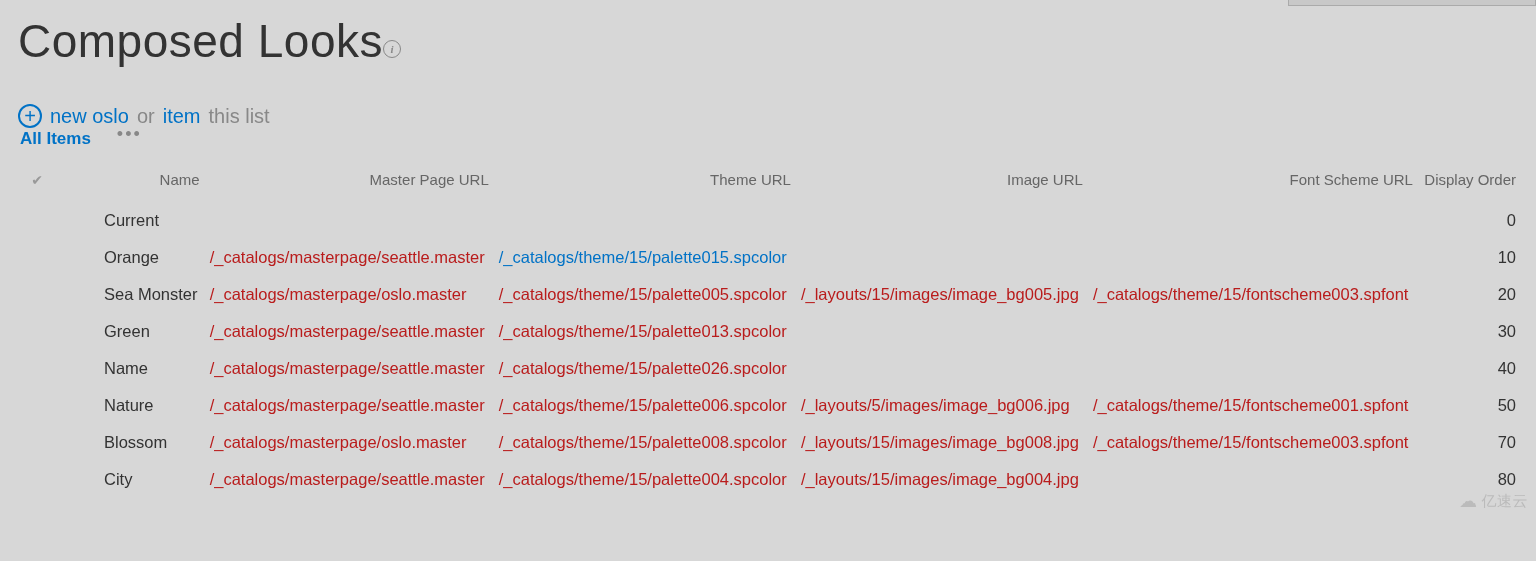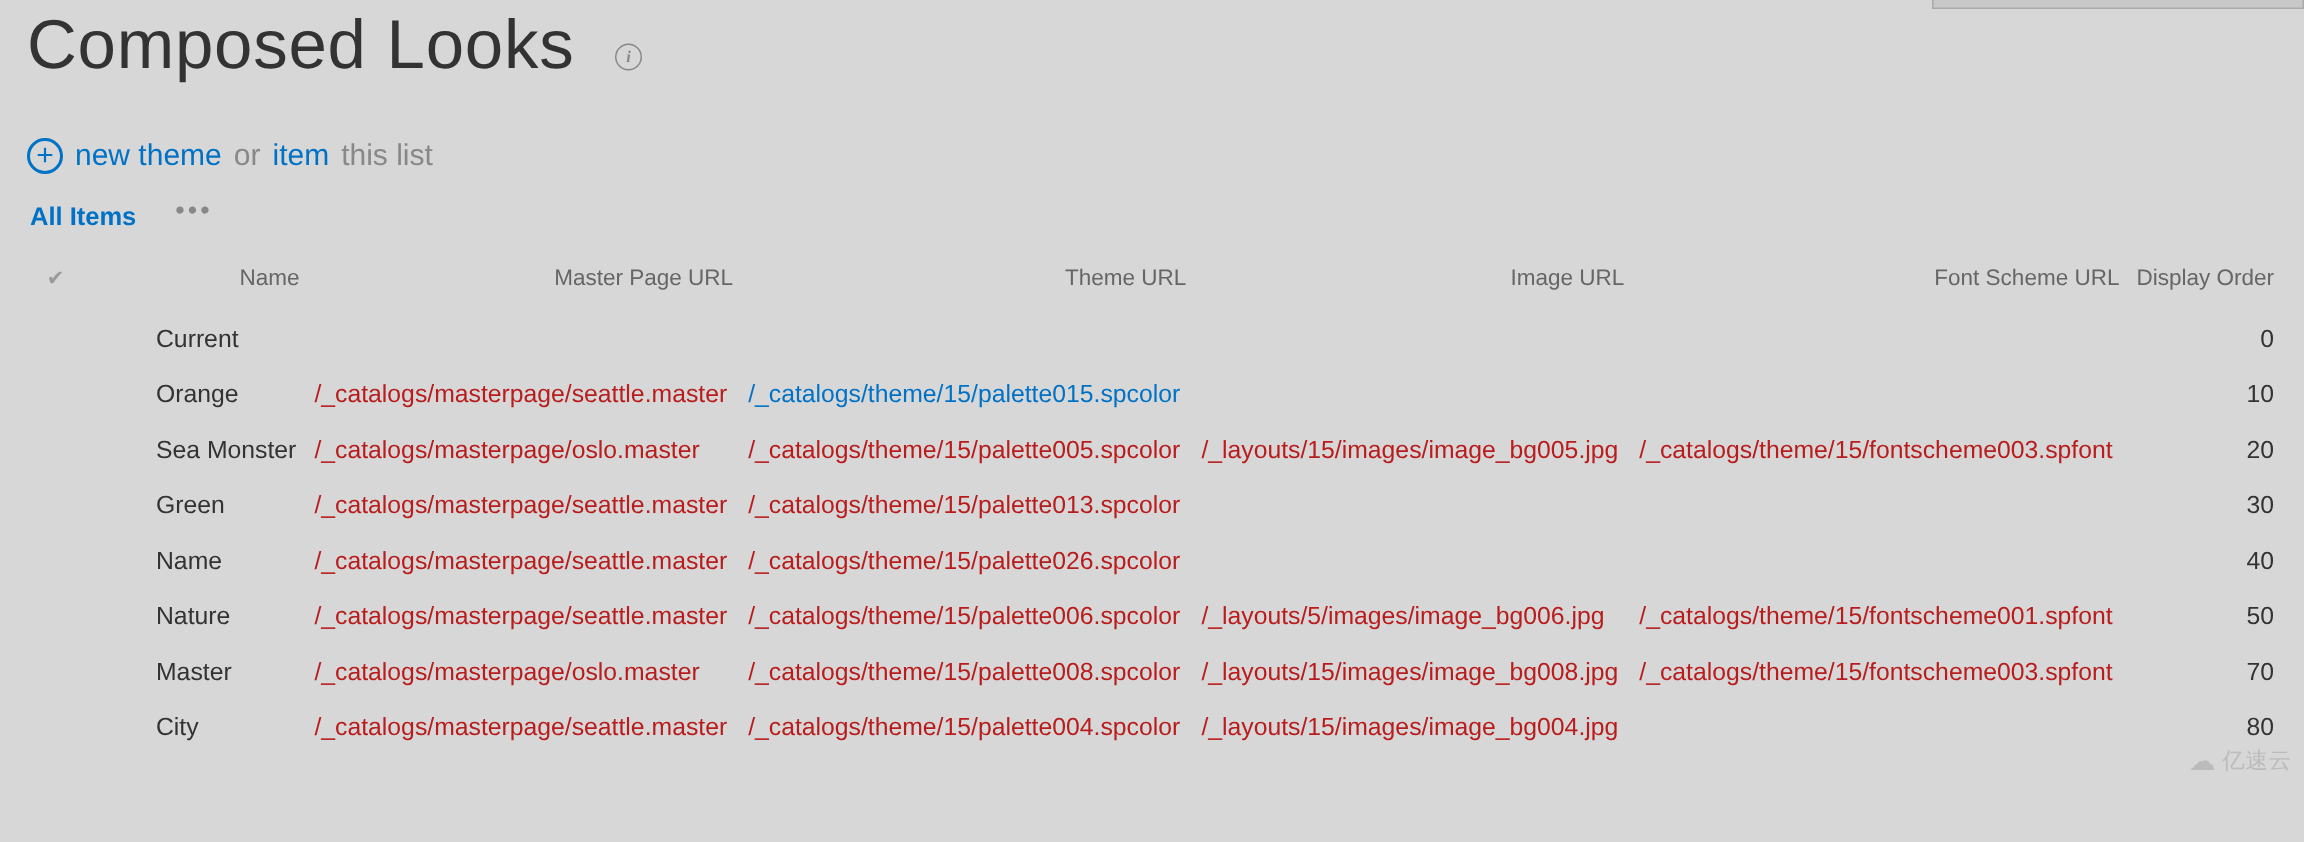--- a/index.html
+++ b/index.html
@@ -10,22 +10,22 @@
     color: #444;
     width: 1536px;
   }
   .page {
     position: relative;
     padding: 0 18px 20px 18px;
   }
   .title-row {
     display: flex;
     align-items: baseline;
-    gap: 27px;
-    padding-top: 2px;
+    gap: 0;
+    padding-top: 14px;
   }
   .page-title {
     font-size: 46px;
     font-weight: 200;
     color: #333;
     letter-spacing: 0.5px;
     margin: 0;
   }
   .info-icon {
     width: 18px; height: 18px;
@@ -56,21 +56,21 @@
     color: #0072c6;
     font-size: 20px;
     font-weight: 400;
     line-height: 1;
   }
   .new-item-link { color: #0072c6; cursor: pointer; }
   .or-text { color: #888; }
   .edit-link { color: #0072c6; cursor: pointer; }
   .sub-text { color: #888; }
   .view-row {
-    margin-top: 18px;
+    margin-top: 0;
     padding-left: 2px;
     display: flex;
     align-items: center;
     gap: 26px;
     font-size: 17px;
   }
   .current-view { color: #0072c6; font-weight: 600; cursor: pointer; }
   .ellipsis {
     color: #888; letter-spacing: 2px;
     font-size: 18px; cursor: pointer;
@@ -131,21 +131,21 @@
 <div class="page">
   <div class="top-box"></div>
 
   <div class="title-row">
     <h1 class="page-title">Composed Looks</h1>
     <span class="info-icon">i</span>
   </div>
 
   <div class="action-row">
     <span class="plus-icon">+</span>
-    <span class="new-item-link">new theme</span>
+    <span class="new-item-link">new oslo</span>
     <span class="or-text">or</span>
     <span class="edit-link">item</span>
     <span class="sub-text">this list</span>
   </div>
 
   <div class="view-row">
     <span class="current-view">All Items</span>
     <span class="ellipsis">•••</span>
   </div>
 
@@ -211,21 +211,21 @@
           <td class="check-col"></td>
           <td class="name-col">Nature</td>
           <td><a class="visited">/_catalogs/masterpage/seattle.master</a></td>
           <td><a class="visited">/_catalogs/theme/15/palette006.spcolor</a></td>
           <td><a class="visited">/_layouts/5/images/image_bg006.jpg</a></td>
           <td><a class="visited">/_catalogs/theme/15/fontscheme001.spfont</a></td>
           <td class="order-col">50</td>
         </tr>
         <tr>
           <td class="check-col"></td>
-          <td class="name-col">Master</td>
+          <td class="name-col">Blossom</td>
           <td><a class="visited">/_catalogs/masterpage/oslo.master</a></td>
           <td><a class="visited">/_catalogs/theme/15/palette008.spcolor</a></td>
           <td><a class="visited">/_layouts/15/images/image_bg008.jpg</a></td>
           <td><a class="visited">/_catalogs/theme/15/fontscheme003.spfont</a></td>
           <td class="order-col">70</td>
         </tr>
         <tr>
           <td class="check-col"></td>
           <td class="name-col">City</td>
           <td><a class="visited">/_catalogs/masterpage/seattle.master</a></td>

